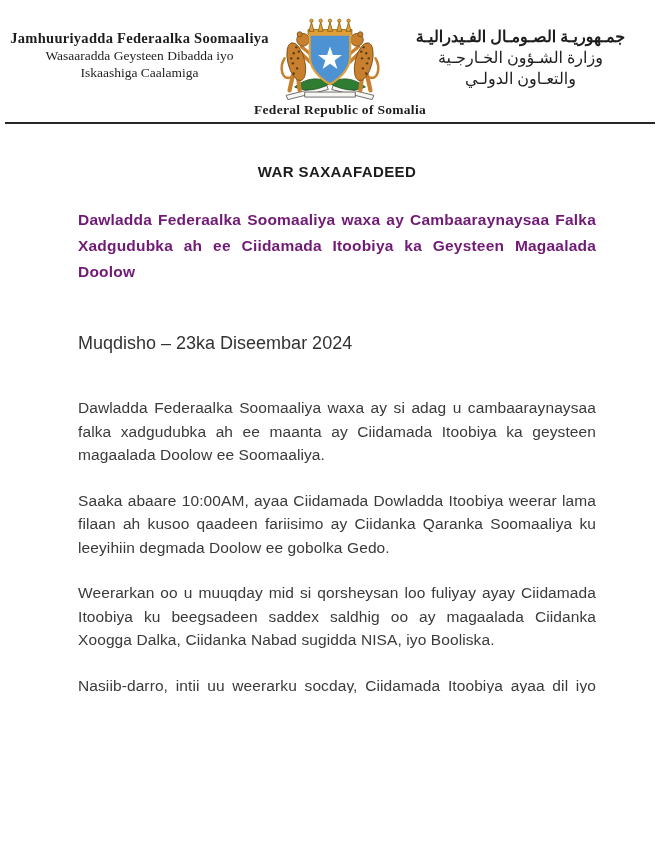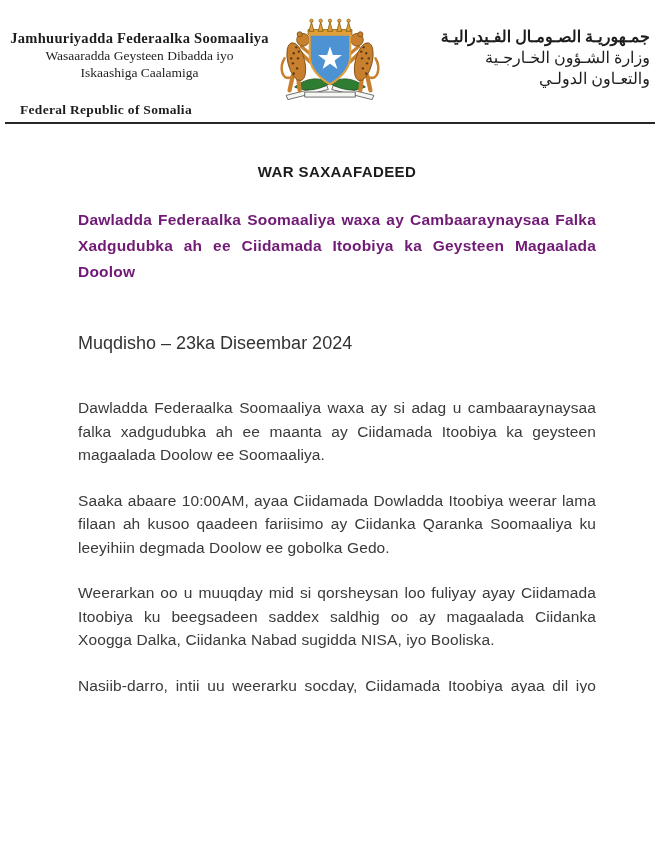--- a/index.html
+++ b/index.html
@@ -8,26 +8,26 @@
     font-family:"Liberation Sans",sans-serif;color:var(--text_dark,#3c3c3c);
     overflow:hidden;box-sizing:border-box;
   }
   
   .header{display:grid;grid-template-columns:1fr 122px 1fr;align-items:start;
           padding:14px 10px 0 10px;}
   .hdr-left{font-family:"Liberation Serif",serif;text-align:center;color:#1d1d1d;
             padding-top:16px;line-height:17px;}
   .hdr-left .l1{font-weight:bold;font-size:14.5px;letter-spacing:.3px;}
   .hdr-left .l2,.hdr-left .l3{font-size:13.5px;}
-  .hdr-right{font-family:"Liberation Serif",serif;color:#1d1d1d;
+  .hdr-right{font-family:"Liberation Serif",serif;text-align:center;color:#1d1d1d;
              direction:rtl;padding-top:12px;line-height:21px;}
   .hdr-right .a1{font-weight:bold;font-size:16px;}
   .hdr-right .a2,.hdr-right .a3{font-size:16px;}
   .emblem-wrap{display:flex;justify-content:center;align-items:flex-start;}
-  .hdr-english{font-family:"Liberation Serif",serif;text-align:left;color:#1d1d1d;
+  .hdr-english{font-family:"Liberation Serif",serif;text-align:center;color:#1d1d1d;
                margin-top:-4px;line-height:15px;margin-left:20px;}
   .hdr-english .e1{font-weight:bold;font-size:13.5px;letter-spacing:.3px;}
   .hdr-english .e2{font-size:13px;margin-top:2px;}
   .hdr-rule{border:none;border-top:2px solid var(--rule_dark,#262626);
             margin:5px 5px 0 5px;}
   
   .content{padding:0 64px 0 78px;}
   .doc-title{text-align:center;font-weight:bold;font-size:15px;color:#1c1c1c;
              letter-spacing:.4px;margin-top:39px;}
   .doc-heading{font-weight:bold;font-size:15.5px;line-height:26px;color:#701a75;

